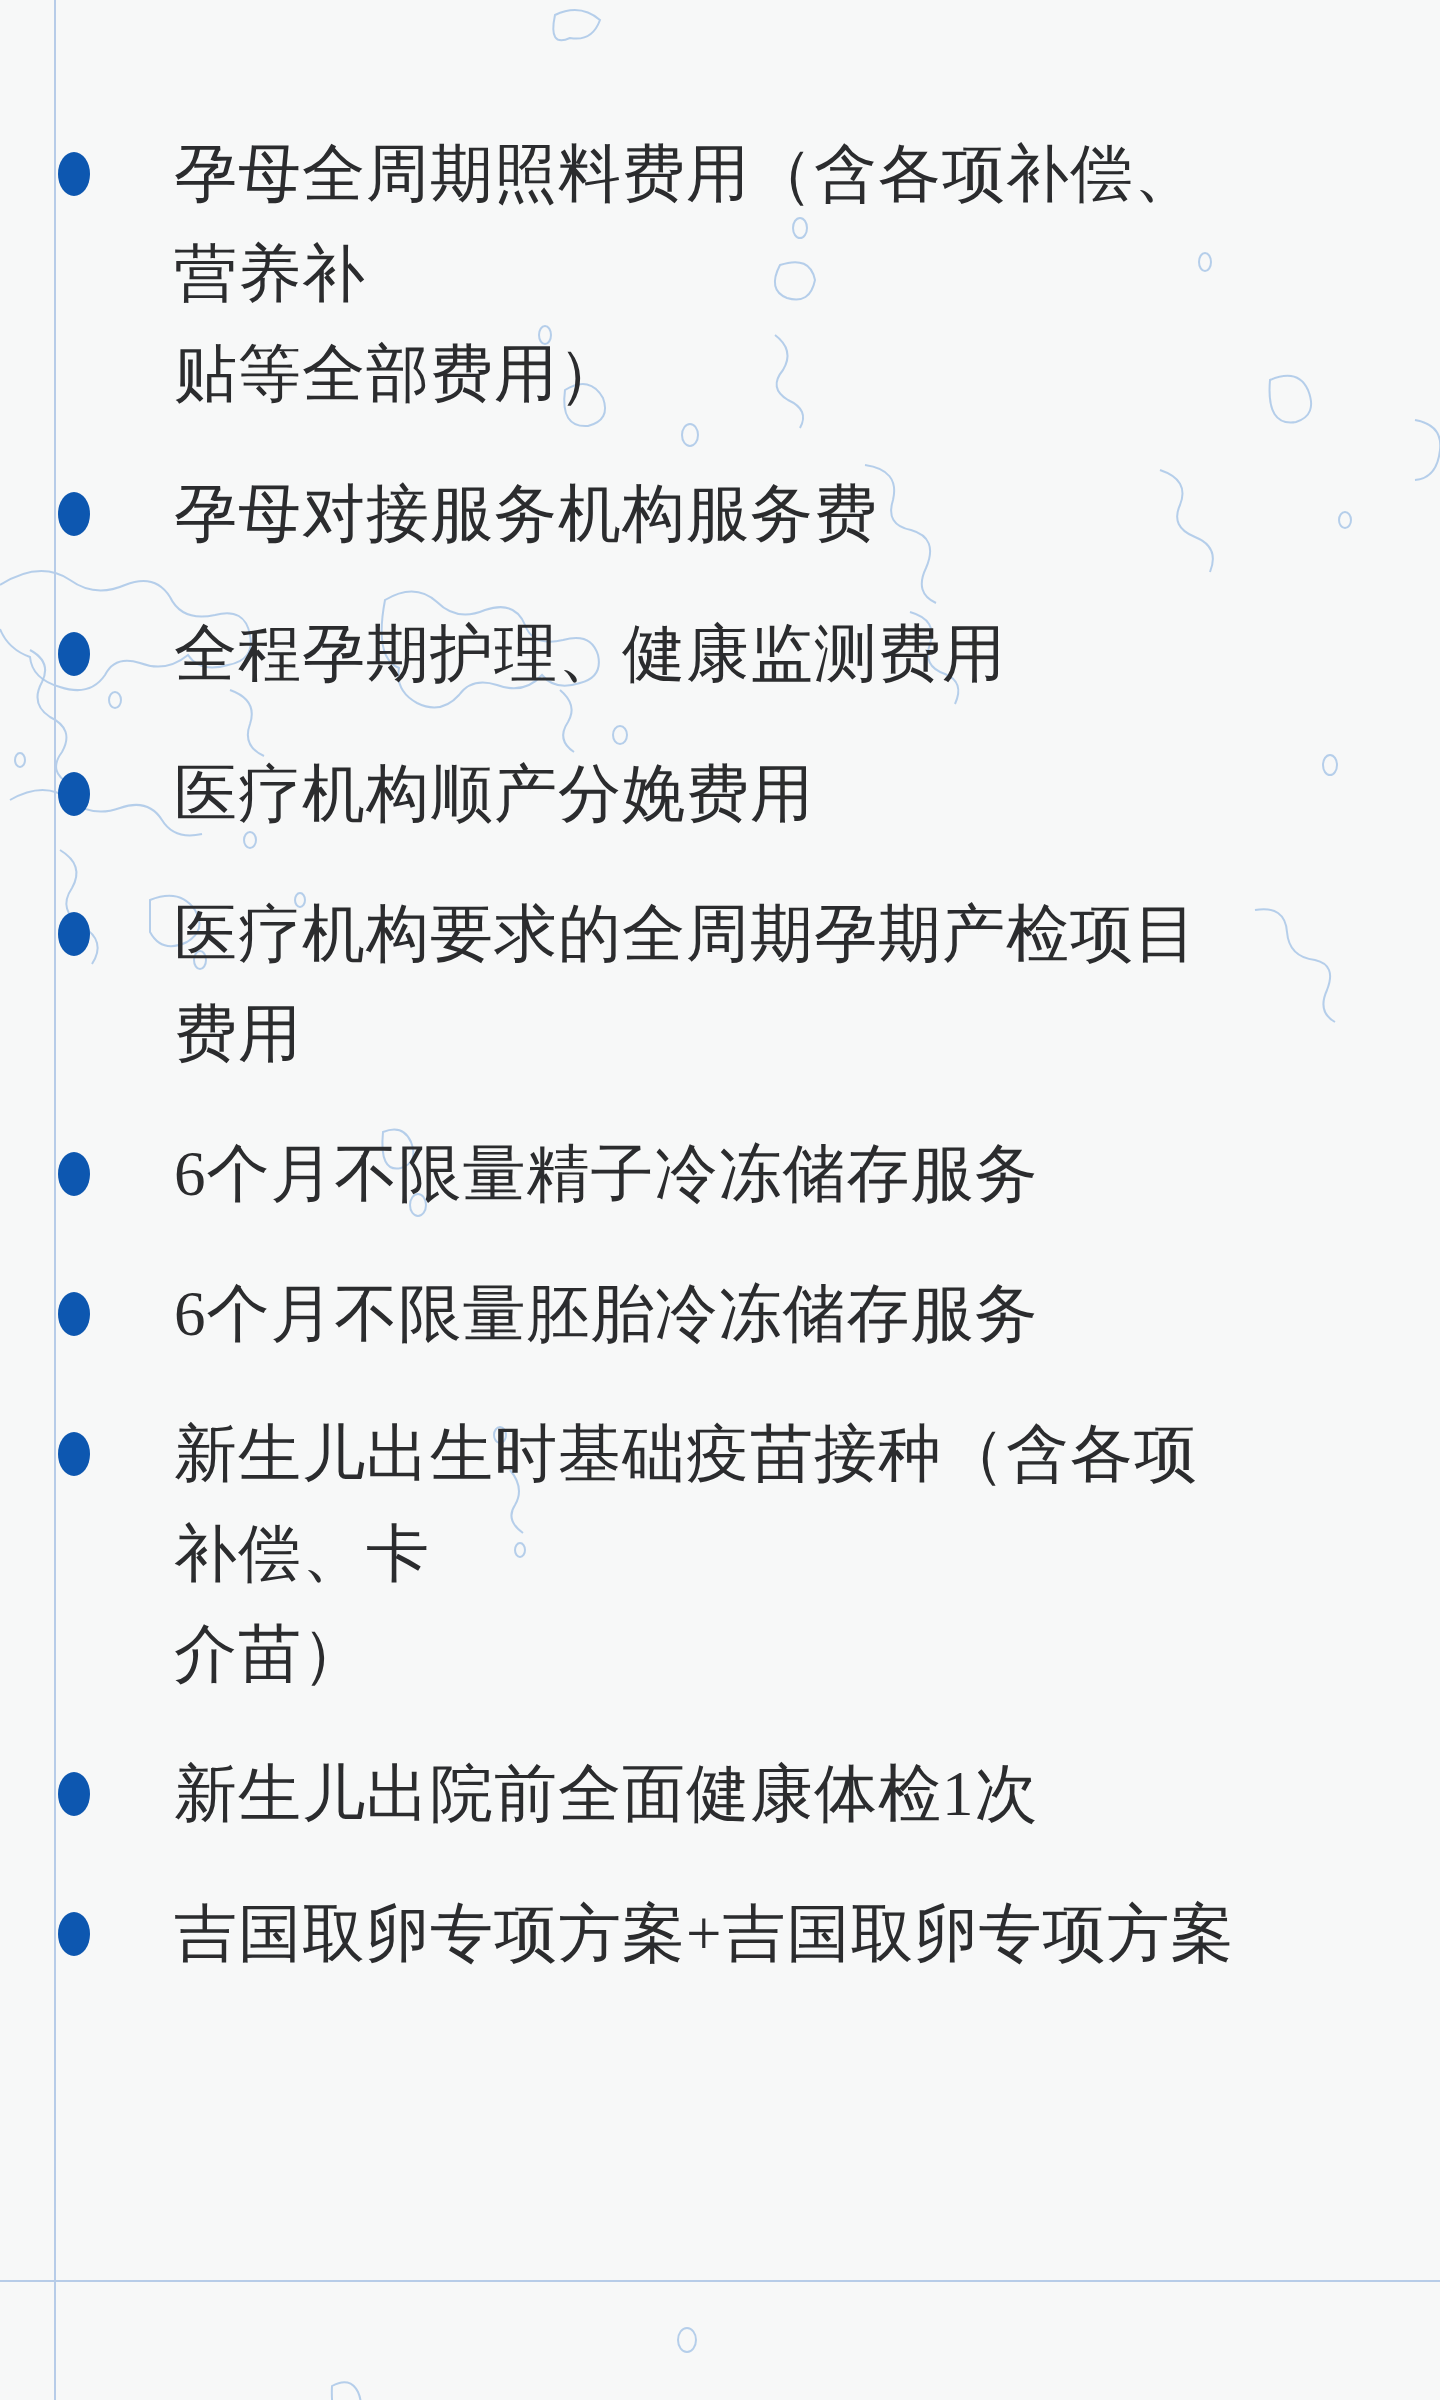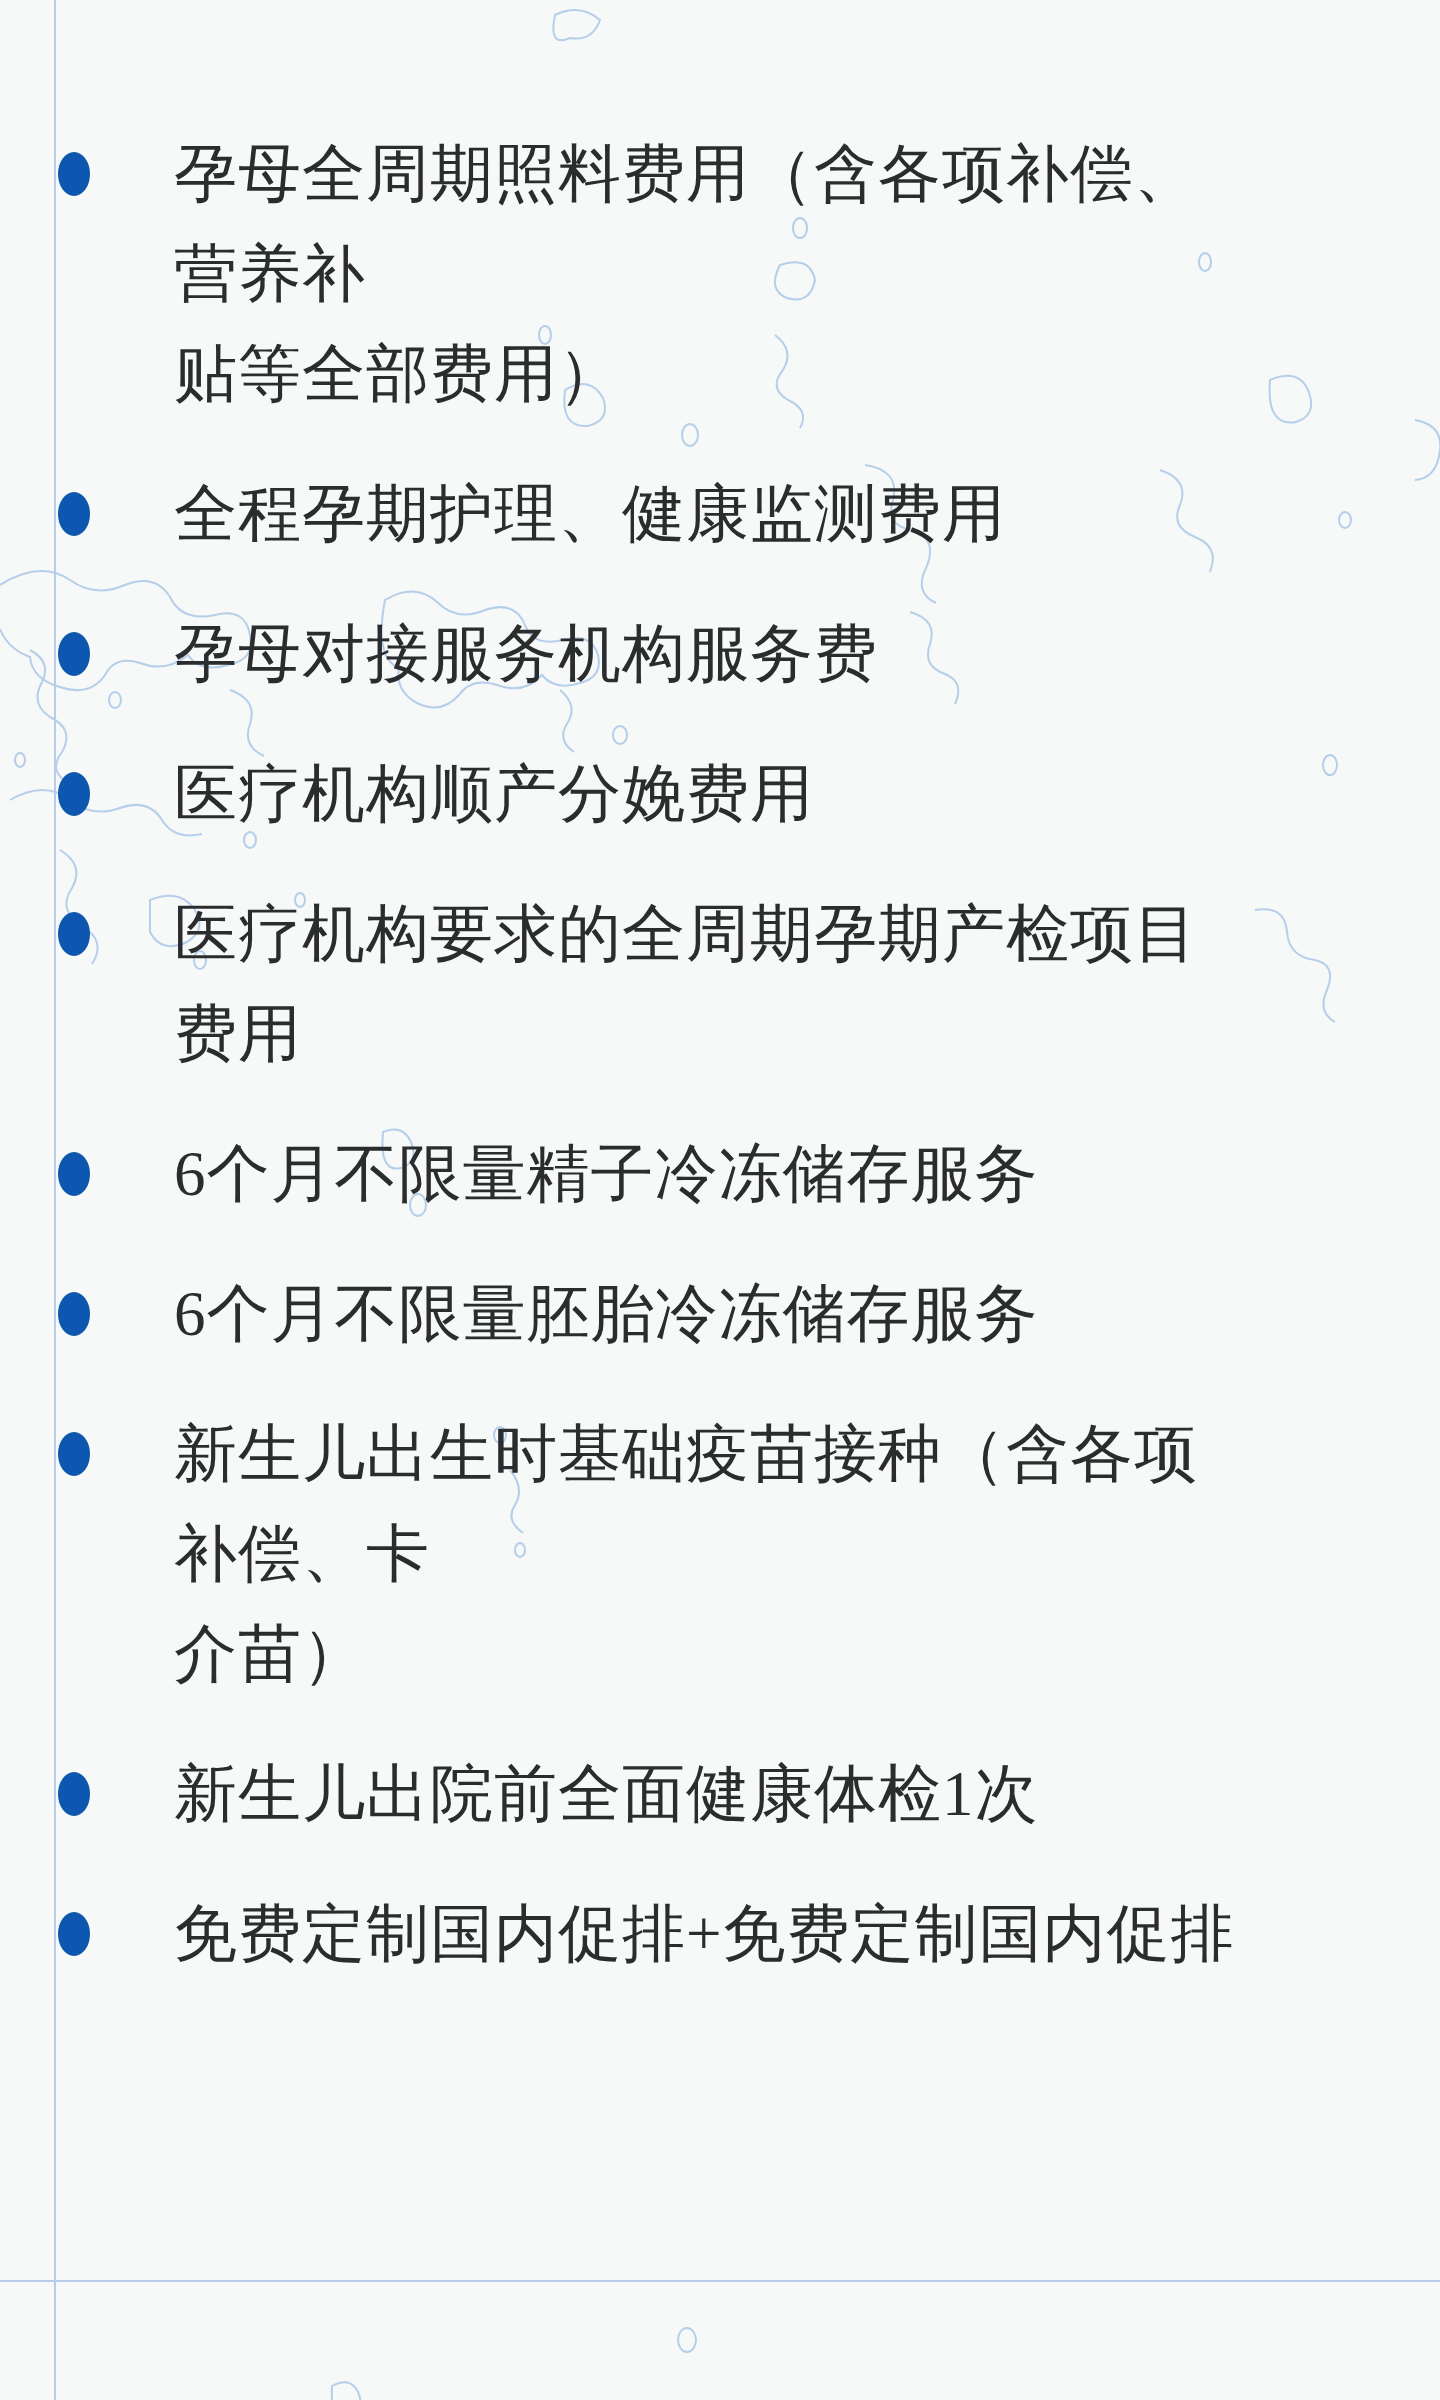--- a/index.html
+++ b/index.html
@@ -124,25 +124,25 @@
 <div class="grid-hline"></div>
 
 <ul class="benefits">
     <li class="item">
       <span class="bullet"></span>
       <span class="item-text">孕母全周期照料费用（含各项补偿、营养补
 贴等全部费用）</span>
     </li>
     <li class="item">
       <span class="bullet"></span>
-      <span class="item-text">全程孕期护理、健康监测费用</span>
+      <span class="item-text">孕母对接服务机构服务费</span>
     </li>
     <li class="item">
       <span class="bullet"></span>
-      <span class="item-text">孕母对接服务机构服务费</span>
+      <span class="item-text">全程孕期护理、健康监测费用</span>
     </li>
     <li class="item">
       <span class="bullet"></span>
       <span class="item-text">医疗机构顺产分娩费用</span>
     </li>
     <li class="item">
       <span class="bullet"></span>
       <span class="item-text">医疗机构要求的全周期孕期产检项目费用</span>
     </li>
     <li class="item">
@@ -157,15 +157,15 @@
       <span class="bullet"></span>
       <span class="item-text">新生儿出生时基础疫苗接种（含各项补偿、卡
 介苗）</span>
     </li>
     <li class="item">
       <span class="bullet"></span>
       <span class="item-text">新生儿出院前全面健康体检1次</span>
     </li>
     <li class="item">
       <span class="bullet"></span>
-      <span class="item-text">免费定制国内促排+免费定制国内促排</span>
+      <span class="item-text">吉国取卵专项方案+吉国取卵专项方案</span>
     </li>
   </ul>
 
 </body></html>

